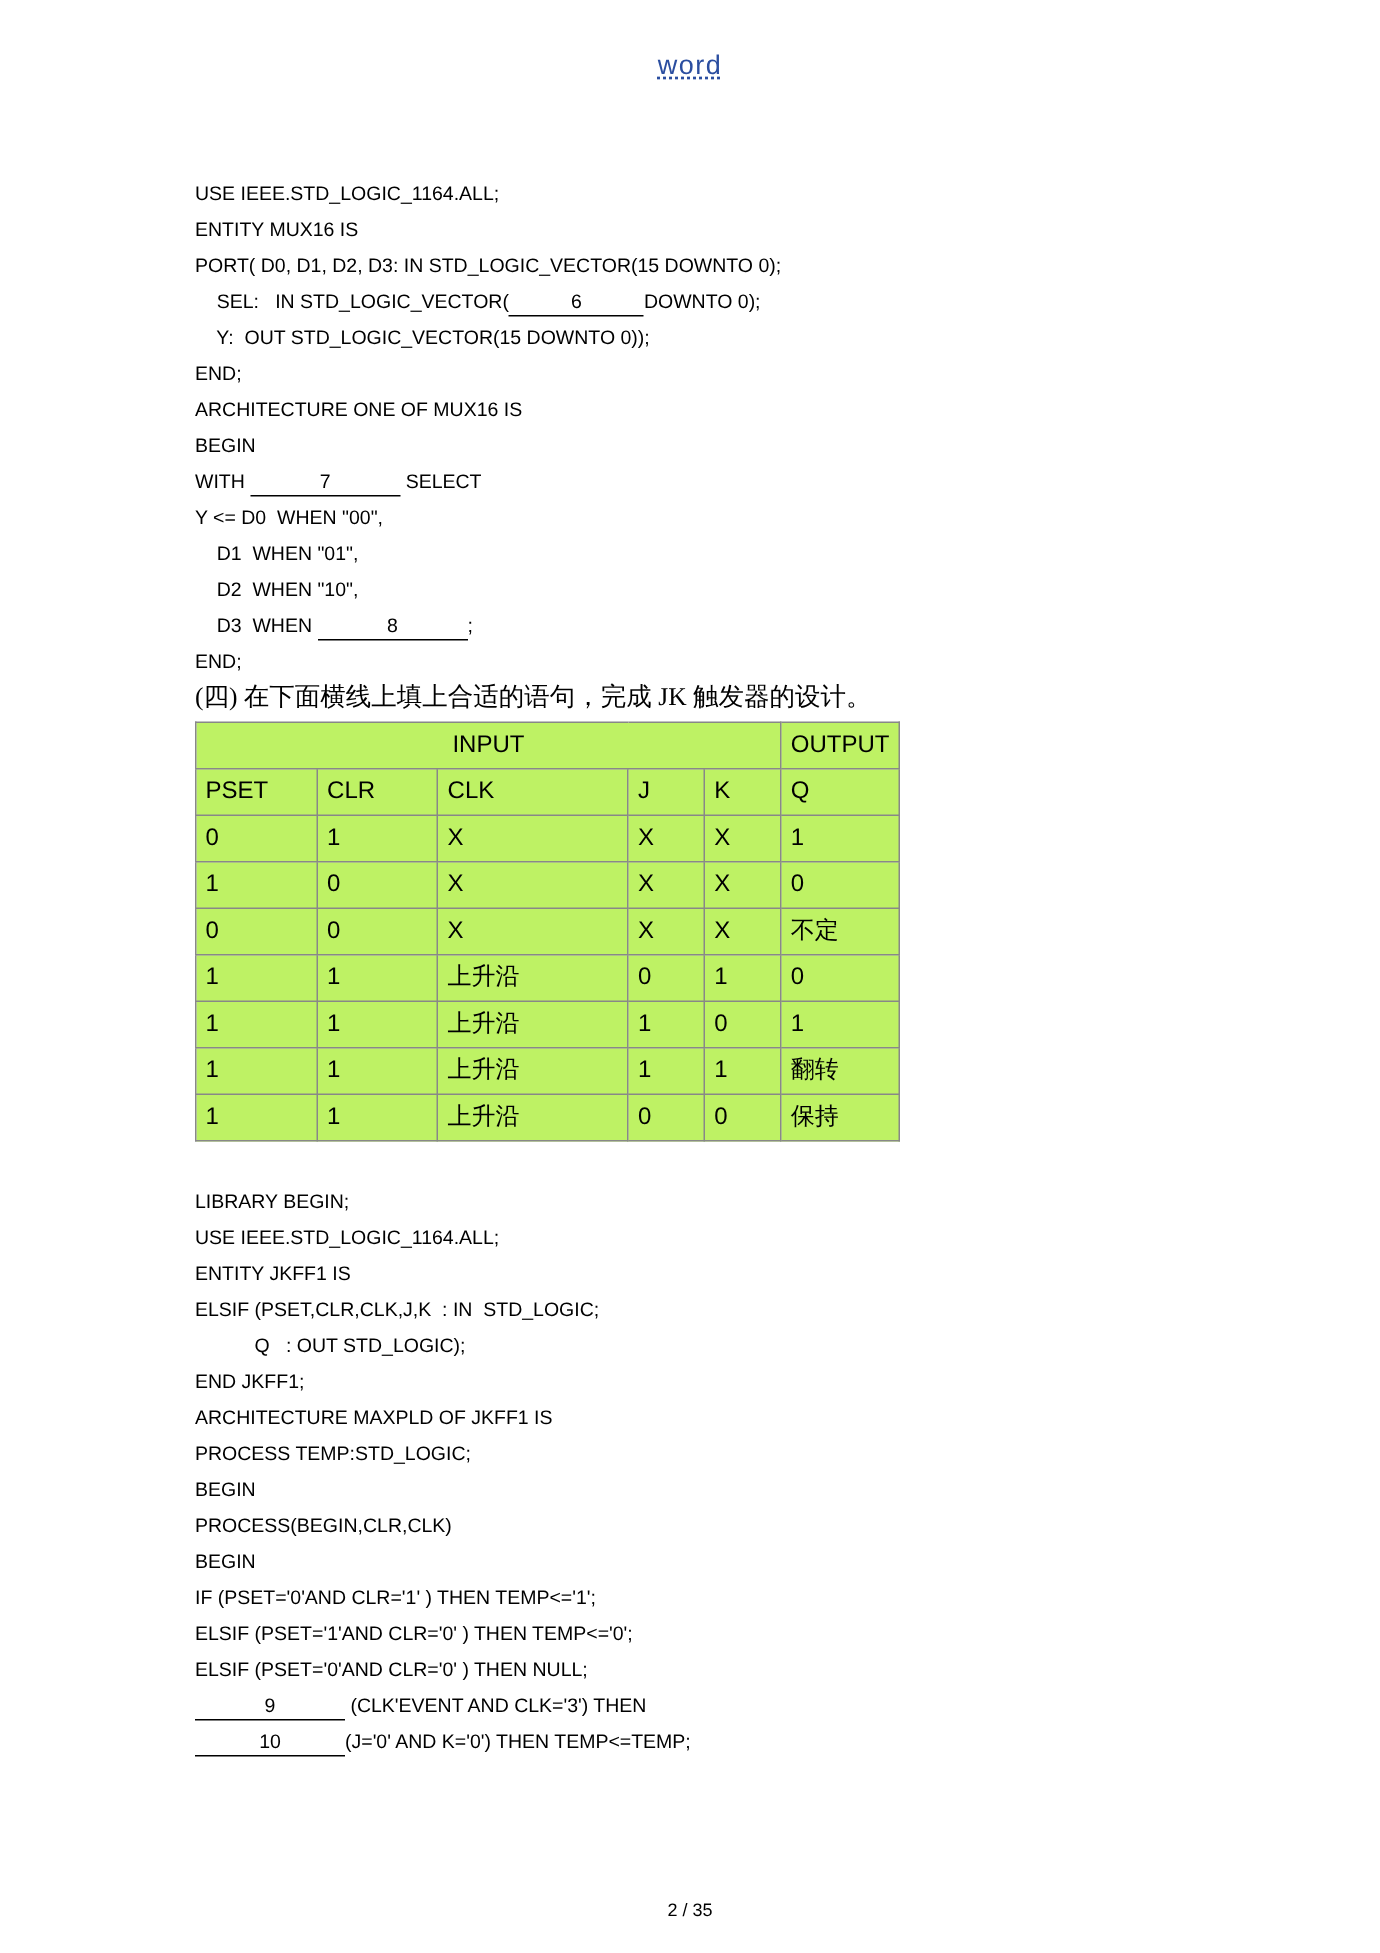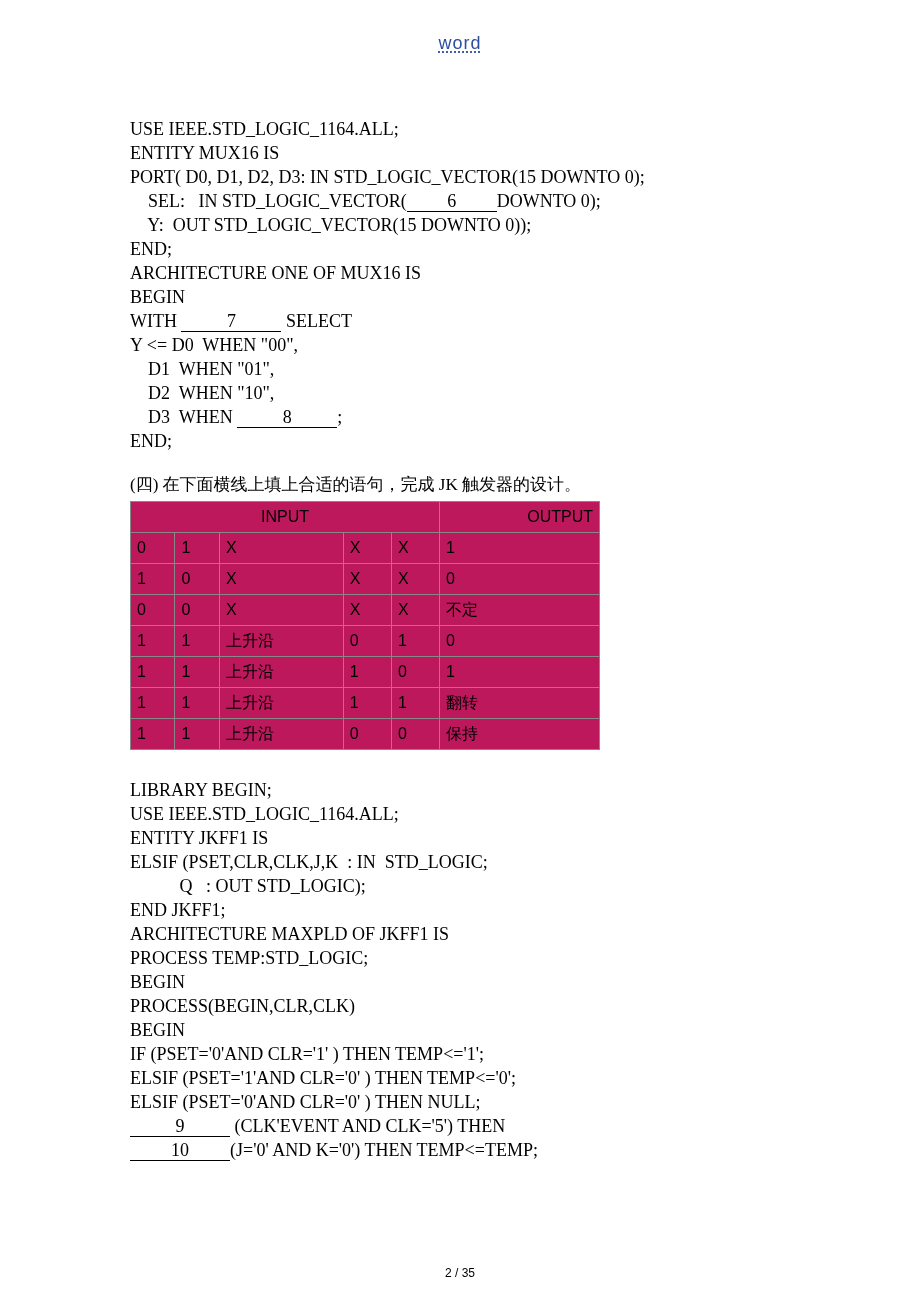--- a/index.html
+++ b/index.html
@@ -21,55 +21,54 @@
   .header-link {
     text-align: center;
     color: #2b4ea0;
     text-decoration: underline dotted;
     text-underline-offset: 3px;
     margin-bottom: 60px;
     font-size: 18px;
     letter-spacing: 1px;
   }
   .code-block {
-    font-family: Liberation Serif, serif;
+    font-family: Liberation Sans, sans-serif;
     white-space: pre;
-    font-size: 18px;
+    font-size: 13px;
     line-height: 24px;
   }
   .blank {
     display: inline-block;
     border-bottom: 1px solid #000;
     text-align: center;
     min-width: 50px;
     height: 19px;
     line-height: 19px;
     vertical-align: baseline;
   }
   .blank-wide {
     min-width: 100px;
   }
   .section-text {
     font-family: "SimSun", serif;
     font-size: 17px;
     line-height: 24px;
-    margin-top: 20px;
   }
   table.truth {
     border-collapse: collapse;
     margin-top: 4px;
     width: 470px;
     font-family: "SimSun", "Microsoft YaHei", sans-serif;
     font-size: 16px;
   }
   table.truth th, table.truth td {
     border: 1px solid #888;
     padding: 3px 6px;
     text-align: left;
-    background: #be185d;
+    background: #bef264;
   }
   table.truth th {
     font-weight: normal;
   }
   .page-num {
     position: absolute;
     bottom: 20px;
     left: 0;
     width: 100%;
     text-align: center;
@@ -98,20 +97,28 @@
 <span>    D3  WHEN </span><span class="blank blank-wide">8</span><span>;</span>
 <span>END;</span></div>
 
   <div class="section-text">(四) 在下面横线上填上合适的语句，完成 JK 触发器的设计。</div>
 
   <table class="truth">
     <thead>
       <tr>
         <th colspan="5" style="text-align:center">INPUT</th>
         <th style="text-align:right">OUTPUT</th>
+      </tr>
+      <tr>
+        <th style="width:70px">PSET</th>
+        <th style="width:70px">CLR</th>
+        <th style="width:120px">CLK</th>
+        <th style="width:40px">J</th>
+        <th style="width:40px">K</th>
+        <th>Q</th>
       </tr>
     </thead>
     <tbody>
       <tr>
           <td>0</td>
           <td>1</td>
           <td>X</td>
           <td>X</td>
           <td>X</td>
           <td>1</td>
@@ -174,17 +181,17 @@
 <span>           Q   : OUT STD_LOGIC);</span>
 <span>END JKFF1;</span>
 <span>ARCHITECTURE MAXPLD OF JKFF1 IS</span>
 <span>PROCESS TEMP:STD_LOGIC;</span>
 <span>BEGIN</span>
 <span>PROCESS(BEGIN,CLR,CLK)</span>
 <span>BEGIN</span>
 <span>IF (PSET='0'AND CLR='1' ) THEN TEMP&lt;='1';</span>
 <span>ELSIF (PSET='1'AND CLR='0' ) THEN TEMP&lt;='0';</span>
 <span>ELSIF (PSET='0'AND CLR='0' ) THEN NULL;</span>
-<span class="blank blank-wide">9</span><span> (CLK'EVENT AND CLK='5') THEN</span>
+<span class="blank blank-wide">9</span><span> (CLK'EVENT AND CLK='3') THEN</span>
 <span class="blank blank-wide">10</span><span>(J='0' AND K='0') THEN TEMP&lt;=TEMP;</span></div>
 
   <div class="page-num">2 / 35</div>
 </div>
 
 </body></html>

